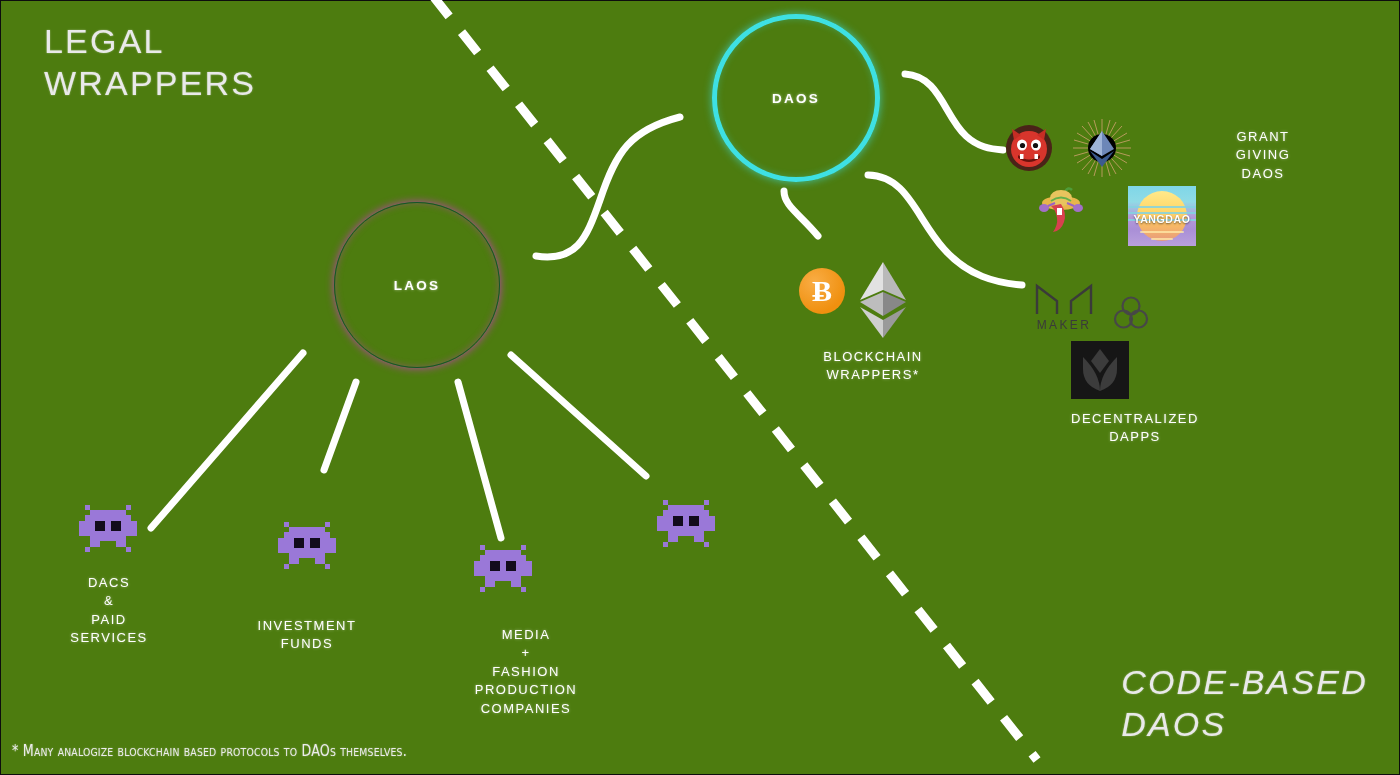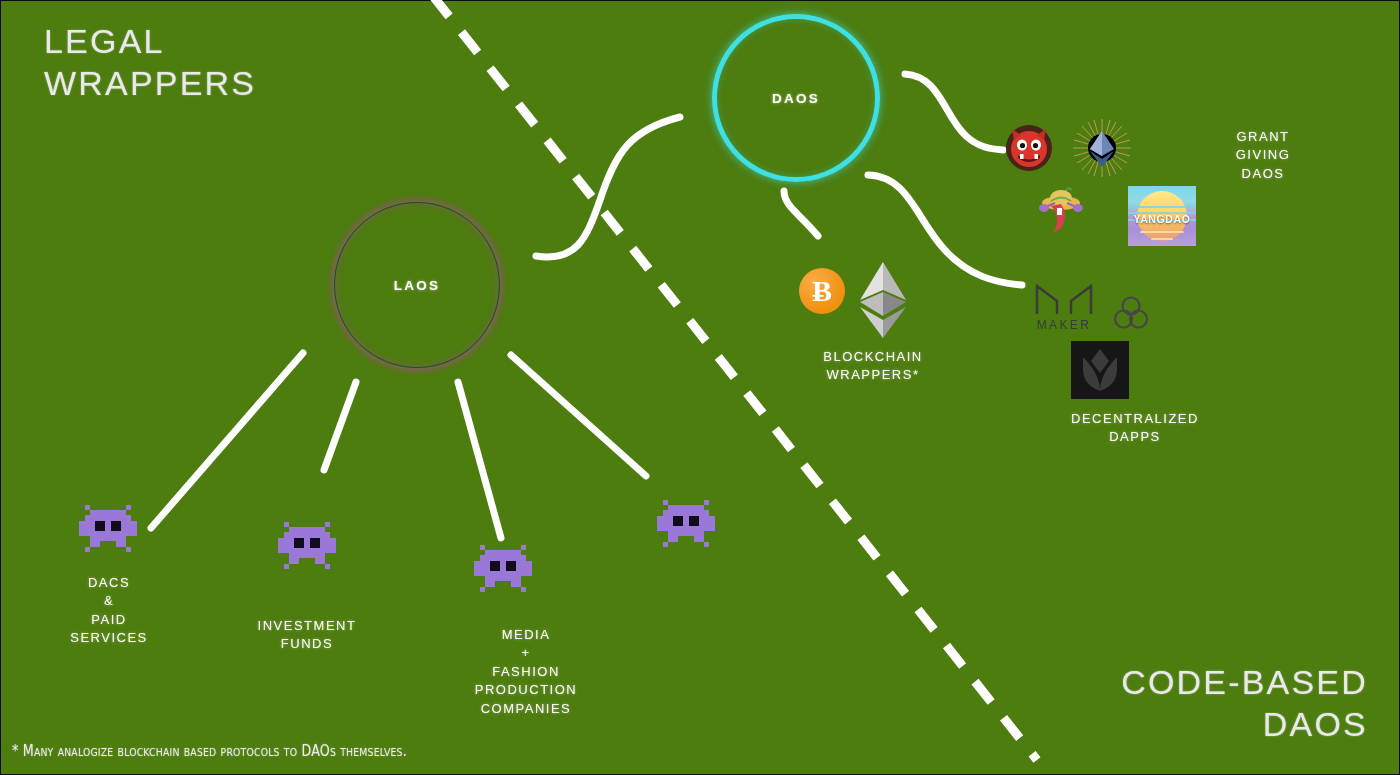--- a/index.html
+++ b/index.html
@@ -11,21 +11,21 @@
 
   .abs{position:absolute;}
 
   
   .headline{
     color:#e9e9e9;font-weight:300;font-size:34px;line-height:1.24;
     letter-spacing:2.2px;white-space:pre-line;
     text-shadow:0 0 2px rgba(255,255,255,.45);
   }
   #title-legal-wrappers{left:44px;top:20px;}
-  #title-code-based{right:32px;top:661px;text-align:right;}
+  #title-code-based{right:32px;top:661px;font-style:italic;}
 
   
   .node-label{
     position:absolute;left:50%;top:50%;transform:translate(-50%,-50%);
     color:#fff;font-weight:700;font-size:13.5px;letter-spacing:2.2px;
     text-shadow:0 0 3px rgba(255,255,255,.55);
   }
   .circle{border-radius:50%;}
   #node-laos{left:334px;top:202px;width:164px;height:164px;
     border:1px solid #14532d;

